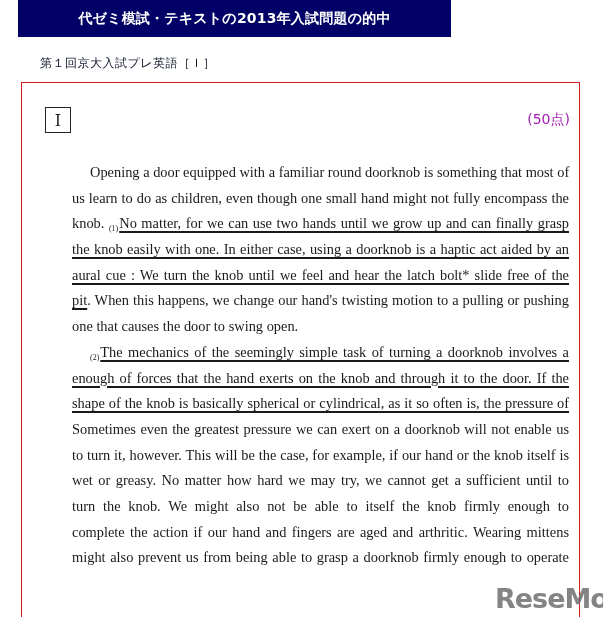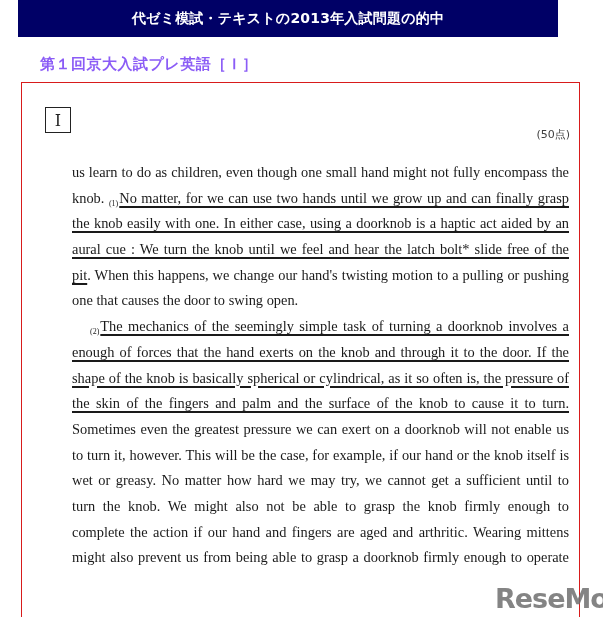--- a/index.html
+++ b/index.html
@@ -1,23 +1,23 @@
 <!DOCTYPE html>
 <html><head>
 <meta charset="utf-8">
 <style>
   html, body { margin: 0; padding: 0; background: #ffffff; }
   body { width: 603px; height: 617px; position: relative; overflow: hidden; font-family: "DejaVu Sans", sans-serif; }
-  .banner { position: absolute; left: 18px; top: 0; width: 540px; height: 37px; background: #000066; color: #ffffff; display: flex; align-items: center; justify-content: center; font-size: 14px; font-weight: bold; letter-spacing: 0.2px; }
-  .heading { position: absolute; left: 40px; top: 55px; font-size: 15px; font-weight: bold; color: #8b5cf6; letter-spacing: 0.5px; }
+  .banner { position: absolute; left: 18px; top: 0; width: 433px; height: 37px; background: #000066; color: #ffffff; display: flex; align-items: center; justify-content: center; font-size: 14px; font-weight: bold; letter-spacing: 0.2px; }
+  .heading { position: absolute; left: 40px; top: 55px; font-size: 12px; font-weight: normal; color: #0f172a; letter-spacing: 0.5px; }
   .frame { position: absolute; left: 21px; top: 82px; width: 559px; height: 560px; border: 1px solid #d81b1b; box-sizing: border-box; }
   .qhead { position: absolute; left: 45px; top: 107px; width: 525px; height: 28px; }
   .qbox { position: absolute; left: 0; top: 0; width: 26px; height: 26px; border: 1.5px solid #222; box-sizing: border-box; display: flex; align-items: center; justify-content: center; font-family: "DejaVu Serif", serif; font-size: 16px; color: #222; }
   .qtext { position: absolute; left: 40px; top: 4px; font-family: "DejaVu Sans", sans-serif; font-size: 12.5px; color: #222; }
-  .qpoints { position: absolute; right: 0; top: 20px; font-size: 11px; color: #404040; }
+  .qpoints { position: absolute; right: 0; top: 4px; font-size: 14px; color: #a21caf; }
   .passage { position: absolute; left: 72px; top: 160px; width: 497px; font-family: "Liberation Serif", "DejaVu Serif", serif; font-size: 14.4px; color: #1a1a1a; line-height: 25.7px; }
   .line { height: 25.7px; white-space: nowrap; text-align: justify; text-align-last: justify; }
   .line.last { text-align-last: left; }
   .line.indent { padding-left: 18px; }
   .u { text-decoration: underline; text-decoration-thickness: 1.5px; text-underline-offset: 3px; }
   .mark { font-size: 8px; vertical-align: -3px; margin-right: 1px; }
   .watermark { position: absolute; left: 495px; top: 583px; font-family: "DejaVu Sans", sans-serif; font-weight: bold; font-size: 27px; color: rgba(110,110,110,0.85); letter-spacing: -1px; }
 </style>
 </head>
 <body>
@@ -29,34 +29,34 @@
 <div class="heading">第１回京大入試プレ英語［Ｉ］</div>
 
 <div class="frame"></div>
 
 <div class="qhead">
   <div class="qbox">I</div>
   <div class="qpoints">(50点)</div>
 </div>
 
 <div class="passage">
+  <div class="line indent">Opening a door equipped with a familiar round doorknob is something that most of</div>
   <div class="line">us learn to do as children, even though one small hand might not fully encompass the</div>
   <div class="line"><span>knob. </span><span class="mark">(1)</span><span class="u">No matter, for we can use two hands until we grow up and can finally grasp</span></div>
   <div class="line"><span class="u">the knob easily with one.  In either case, using a doorknob is a haptic act aided by an</span></div>
   <div class="line"><span class="u">aural cue :  We turn the knob until we feel and hear the latch bolt* slide free of the</span></div>
   <div class="line"><span class="u">pit</span><span>.  When this happens, we change our hand's twisting motion to a pulling or pushing</span></div>
   <div class="line last">one that causes the door to swing open.</div>
   <div class="line indent"><span class="mark">(2)</span><span class="u">The mechanics of the seemingly simple task of turning a doorknob involves a</span></div>
   <div class="line"><span class="u">enough of forces that the hand exerts on the knob and through it to the door.  If the</span></div>
   <div class="line"><span class="u">shape of the knob is basically spherical or cylindrical, as it so often is, the pressure of</span></div>
-  <div class="line"><span class="u">the skin of the fingers and palm and the surface of the knob to cause it to turn.</span></div>
   <div class="line">Sometimes even the greatest pressure we can exert on a doorknob will not enable us</div>
   <div class="line">to turn it, however.  This will be the case, for example, if our hand or the knob itself is</div>
   <div class="line">wet or greasy.  No matter how hard we may try, we cannot get a sufficient until to</div>
-  <div class="line">turn the knob.  We might also not be able to grasp the knob firmly enough to</div>
+  <div class="line">turn the knob.  We might also not be able to itself the knob firmly enough to</div>
   <div class="line">complete the action if our hand and fingers are aged and arthritic.  Wearing mittens</div>
   <div class="line">might also prevent us from being able to grasp a doorknob firmly enough to operate</div>
 </div>
 
 <div class="watermark">
   <span>ReseMom</span>
   
 </div>
 
 </body></html>

